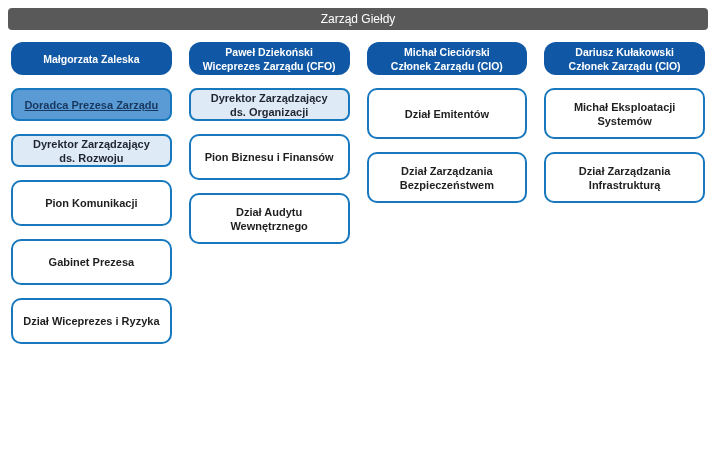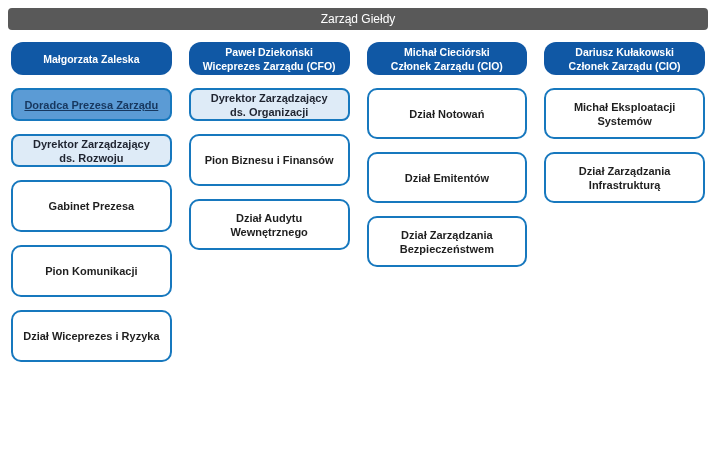--- a/index.html
+++ b/index.html
@@ -47,21 +47,21 @@
     background: #ffffff;
     color: #1f1f1f;
     font-weight: bold; font-size: 11px; line-height: 14px;
     display: flex; align-items: center; justify-content: center;
     text-align: center;
     white-space: pre-line;
     box-sizing: border-box;
     padding: 2px 6px;
   }
   .box.h-sm { height: 33px; border-radius: 8px; }
-  .box.h-md { height: 52px; }
+  .box.h-md { height: 46px; }
   .box.h-lg { height: 51px; }
   .box.v-highlight { background: #5B9BD5; color: #17375E; text-decoration: underline; }
   .box.v-light { background: #DEEBF7; color: #1f2430; }
 </style>
 </head>
 <body>
 
 <div class="stage">
 
   <div class="top-bar">
@@ -70,43 +70,42 @@
 
   <div class="columns">
 
     <div class="column">
       <div class="exec-head">
         <span>Małgorzata Zaleska</span>
       </div>
       <div class="box h-sm v-highlight">Doradca Prezesa Zarządu</div>
       <div class="box h-sm v-light">Dyrektor Zarządzający
 ds. Rozwoju</div>
+      <div class="box h-md">Pion Komunikacji</div>
       <div class="box h-md">Gabinet Prezesa</div>
-      <div class="box h-md">Pion Komunikacji</div>
       <div class="box h-md">Dział Wiceprezes i Ryzyka</div>
     </div>
 
     <div class="column">
       <div class="exec-head">
         <span>Paweł Dziekoński</span>
         <span>Wiceprezes Zarządu (CFO)</span>
       </div>
       <div class="box h-sm v-light">Dyrektor Zarządzający
 ds. Organizacji</div>
       <div class="box h-md">Pion Biznesu i Finansów</div>
       <div class="box h-lg">Dział Audytu
 Wewnętrznego</div>
     </div>
 
     <div class="column">
       <div class="exec-head">
         <span>Michał Cieciórski</span>
         <span>Członek Zarządu (CIO)</span>
       </div>
-      <div class="box h-lg">Dział Notowań</div>
       <div class="box h-lg">Dział Emitentów</div>
       <div class="box h-lg">Dział Zarządzania
 Bezpieczeństwem</div>
     </div>
 
     <div class="column">
       <div class="exec-head">
         <span>Dariusz Kułakowski</span>
         <span>Członek Zarządu (CIO)</span>
       </div>

